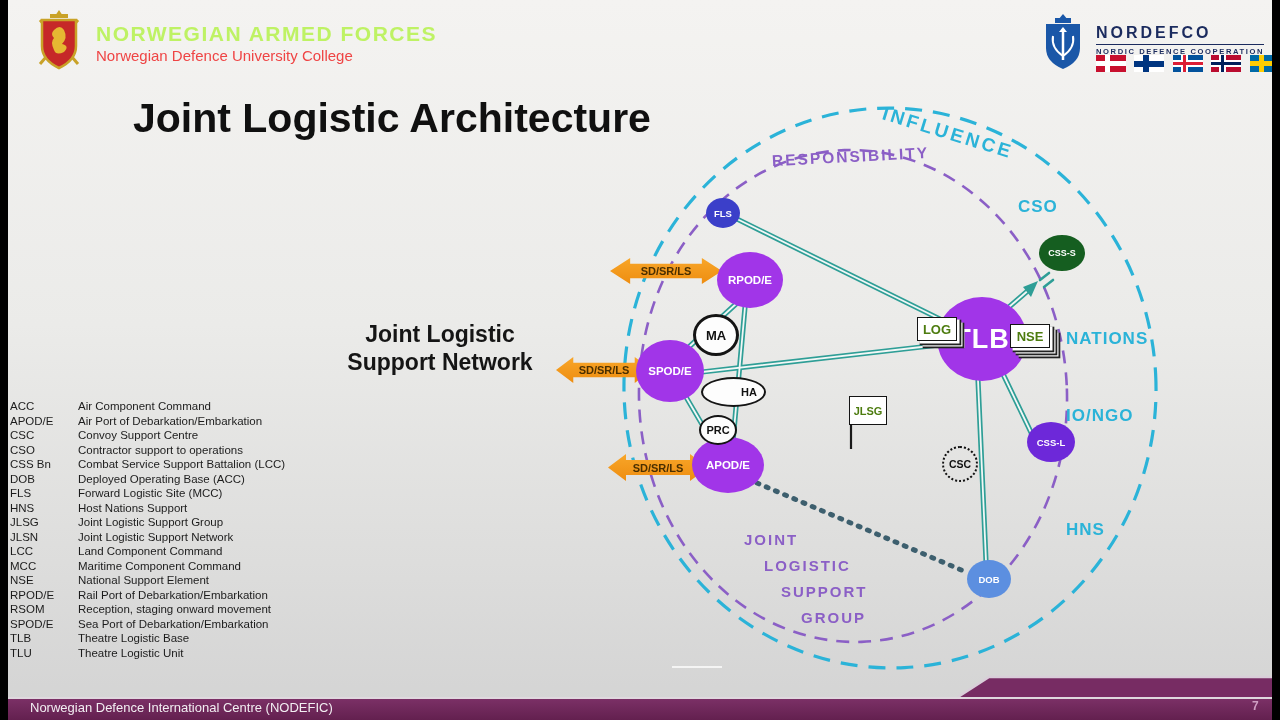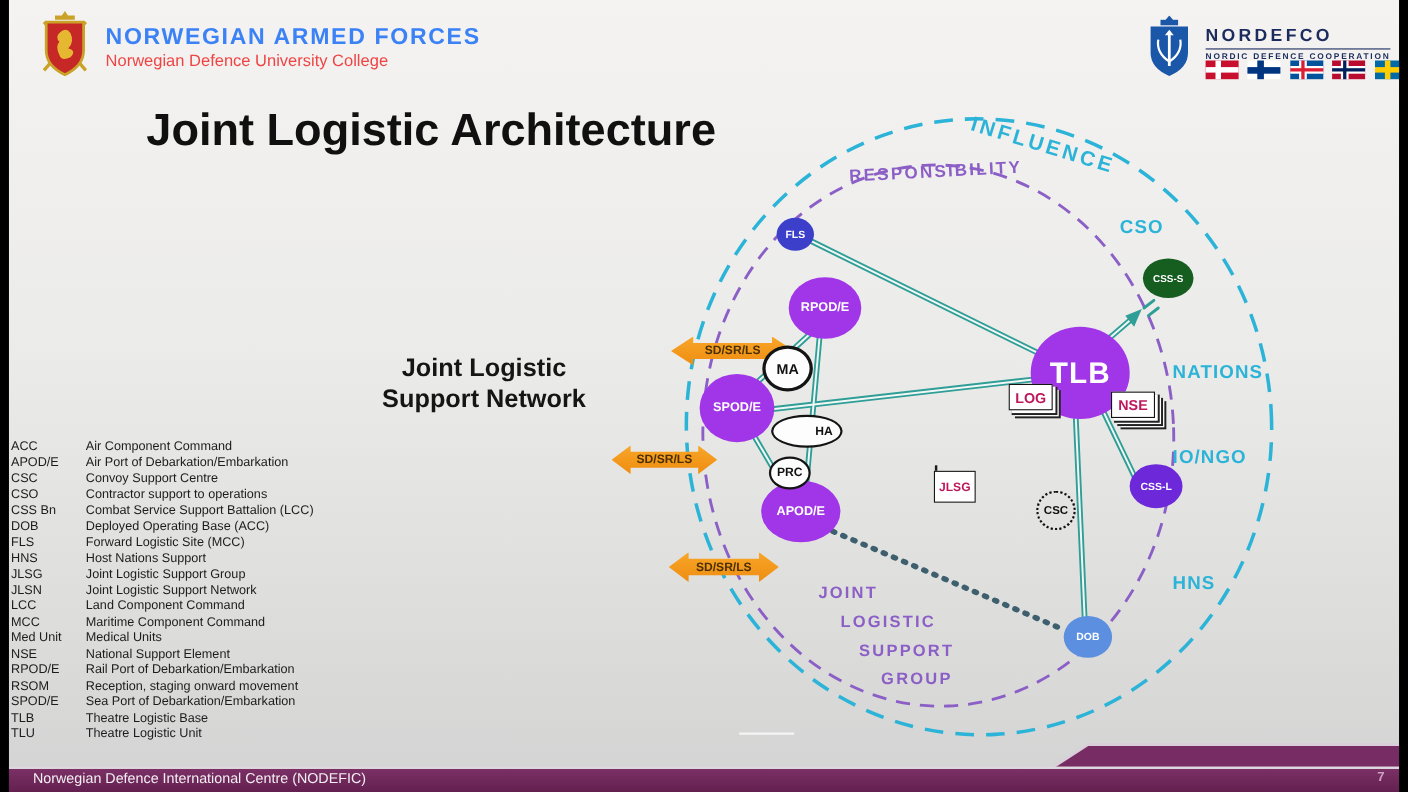--- a/index.html
+++ b/index.html
@@ -3,21 +3,21 @@
 <meta charset="utf-8">
 <style>
   html,body{margin:0;padding:0;background:#000;}
   .stage{position:relative;width:1280px;height:720px;overflow:hidden;background:#000;
          font-family:"Liberation Sans",sans-serif;}
   .slide-bg{position:absolute;left:8px;top:0;width:1264px;height:720px;
             background:linear-gradient(180deg,#f4f3f1 0%,#ebebe9 45%,#dddddc 78%,#d3d3d3 100%);}
   .abs{position:absolute;}
 
   
-  .org-name{font-size:21px;font-weight:bold;letter-spacing:1.5px;color:#3b82f6;}
+  .org-name{font-size:21px;font-weight:bold;letter-spacing:1.5px;color:#bef264;}
   .org-sub{font-size:15px;color:#ef4444;}
   .ndf-name{font-size:16px;font-weight:bold;letter-spacing:3px;color:#1b2b5e;}
   .ndf-sub{font-size:7.6px;letter-spacing:1.6px;color:#1b2b5e;font-weight:bold;
            border-top:1.5px solid #1b2b5e;padding-top:2px;margin-top:2px;}
   .flag{width:30px;height:17px;position:relative;display:inline-block;margin-right:4px;}
   .flag .v{position:absolute;top:0;height:100%;}
   .flag .h{position:absolute;left:0;width:100%;}
 
   
   .page-title{font-size:41px;font-weight:bold;color:#101010;letter-spacing:0;}
@@ -27,31 +27,31 @@
   .legend{font-size:11.5px;line-height:14.5px;color:#1c1c1c;}
   .legend .row{display:flex;}
   .legend .abbr{width:68px;flex:none;}
 
   
   .node{position:absolute;border-radius:50%;display:flex;align-items:center;justify-content:center;
         color:#fff;font-weight:bold;text-align:center;}
   .cap{position:absolute;border-radius:50%;background:#fdfdfd;border:3px solid #141414;
        display:flex;align-items:center;justify-content:center;color:#111;font-weight:bold;}
   .doc-box{position:absolute;background:#fff;border:1.8px solid #141414;display:flex;align-items:center;
-           justify-content:center;font-weight:bold;color:#be185d;
-           box-shadow:2.5px 2.5px 0 0 #fff,3.5px 3.5px 0 0.8px #222,5.5px 5.5px 0 0 #fff,6.5px 6.5px 0 0.8px #222;margin-top:32px;}
+           justify-content:center;font-weight:bold;color:#4d7c0f;
+           box-shadow:2.5px 2.5px 0 0 #fff,3.5px 3.5px 0 0.8px #222,5.5px 5.5px 0 0 #fff,6.5px 6.5px 0 0.8px #222;}
   .doc-box.deep{box-shadow:2.5px 2.5px 0 0 #fff,3.5px 3.5px 0 0.8px #222,5.5px 5.5px 0 0 #fff,
                 6.5px 6.5px 0 0.8px #222,8.5px 8.5px 0 0 #fff,9.5px 9.5px 0 0.8px #222;}
   .zone-label{position:absolute;font-weight:bold;color:#2bb3d8;letter-spacing:1px;font-size:17px;}
   .resp-label{color:#8b5fc6;}
   .grp{position:absolute;font-weight:bold;color:#8b5fc6;letter-spacing:2px;font-size:15px;}
   .sd-arrow{position:absolute;background:linear-gradient(180deg,#f8a629,#ee8d10);
             clip-path:polygon(0 50%,18% 0,18% 22%,82% 22%,82% 0,100% 50%,82% 100%,82% 78%,18% 78%,18% 100%);
             display:flex;align-items:center;justify-content:center;
-            font-size:11px;font-weight:bold;color:#4a2f00;margin-top:48px;}
+            font-size:11px;font-weight:bold;color:#4a2f00;}
 
   
   .footer-bar{position:absolute;left:8px;top:697px;width:1264px;height:23px;
               background:linear-gradient(180deg,#7b3066,#63204f);
               border-top:2px solid #dfd8de;box-sizing:border-box;}
   .footer-text{position:absolute;left:30px;top:700px;font-size:13px;color:#f2eef2;text-align:right;}
   .page-num{position:absolute;left:1252px;top:699px;font-size:12px;color:#cf9ec2;font-weight:bold;}
   .side-bar{position:absolute;top:0;width:8px;height:720px;background:#000;}
 </style>
 </head>
@@ -194,24 +194,20 @@
       </div>
     <div class="row">
         <span class="abbr">LCC</span>
         <span>Land Component Command</span>
       </div>
     <div class="row">
         <span class="abbr">MCC</span>
         <span>Maritime Component Command</span>
       </div>
     <div class="row">
-        <span class="abbr">Med Unit</span>
-        <span>Medical Units</span>
-      </div>
-    <div class="row">
         <span class="abbr">NSE</span>
         <span>National Support Element</span>
       </div>
     <div class="row">
         <span class="abbr">RPOD/E</span>
         <span>Rail Port of Debarkation/Embarkation</span>
       </div>
     <div class="row">
         <span class="abbr">RSOM</span>
         <span>Reception, staging onward movement</span>

